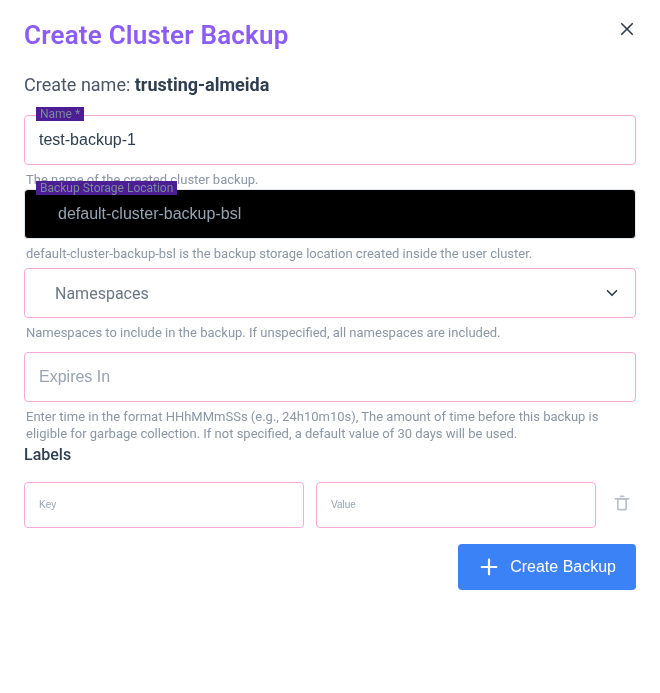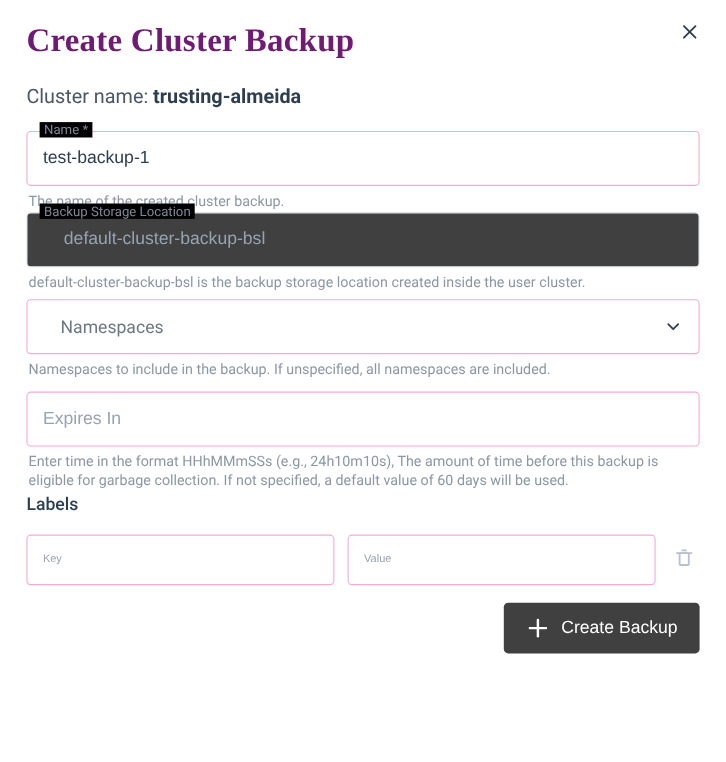--- a/index.html
+++ b/index.html
@@ -19,25 +19,24 @@
     flex-direction: column;
     box-shadow: 0 0 16px rgba(0,0,0,0.04);
   }
   .header {
     display: flex;
     justify-content: space-between;
     align-items: flex-start;
     padding: 20px 24px 0 24px;
   }
   .title {
-    font-size: 30px;
+    font-size: 26px;
     font-weight: 600;
-    color: #701a75;
+    color: #8b5cf6;
     letter-spacing: 0.2px;
-    font-family: Liberation Serif, serif;
   }
   .close-btn {
     background: none;
     border: none;
     padding: 0;
     cursor: pointer;
     color: #2C3E50;
   }
   .close-btn svg { display: block; }
   .body {
@@ -55,39 +54,39 @@
     color: #2C3E50;
   }
   .field-wrap {
     position: relative;
     margin-bottom: 0;
   }
   .float-label {
     position: absolute;
     top: -8px;
     left: 12px;
-    background: #000000;
+    background: #4c1d95;
     padding: 0 4px;
     font-size: 12px;
     color: #7B8A9A;
   }
   .text-input, .select {
     width: 100%;
     height: 50px;
     border: 1px solid #f9a8d4;
     border-radius: 4px;
     padding: 0 14px;
     font-size: 16px;
     color: #2C3E50;
     background: #fff;
   }
   .text-input::placeholder { color: #96A3B1; }
   .text-input.disabled {
     color: #96A3B1;
-    background: #404040;
+    background: #000000;
     border-color: #E2E8F0;
     padding-left: 33px;
   }
   .helper {
     font-size: 13px;
     color: #8B97A5;
     margin: 6px 2px 0 2px;
     line-height: 1.35;
   }
   .block { margin-bottom: 2px; }
@@ -160,21 +159,21 @@
     cursor: pointer;
     padding: 4px;
     flex: 0 0 auto;
   }
   .footer {
     display: flex;
     justify-content: flex-end;
     padding: 16px 0 8px 0;
   }
   .primary-btn {
-    background: #404040;
+    background: #3b82f6;
     color: #fff;
     border: none;
     border-radius: 4px;
     height: 46px;
     padding: 0 20px;
     font-size: 16px;
     font-weight: 500;
     display: flex;
     align-items: center;
     gap: 10px;
@@ -191,21 +190,21 @@
     <button class="close-btn">
       <svg width="18" height="18" viewBox="0 0 24 24" fill="none" stroke="currentColor" stroke-width="2.2" stroke-linecap="round">
         <line x1="5" y1="5" x2="19" y2="19"></line>
         <line x1="19" y1="5" x2="5" y2="19"></line>
       </svg>
     </button>
   </div>
 
   <div class="body">
     <div class="cluster-line">
-      <span>Cluster name: </span><span class="cname">trusting-almeida</span>
+      <span>Create name: </span><span class="cname">trusting-almeida</span>
     </div>
 
     <div class="block">
       <div class="field-wrap">
         <span class="float-label">Name *</span>
         <input class="text-input" type="text" value="test-backup-1" style="">
       </div>
       <div class="helper">The name of the created cluster backup.</div>
     </div>
 
@@ -222,21 +221,21 @@
         <span class="placeholder">Namespaces</span>
         <svg class="chev" width="18" height="18" viewBox="0 0 24 24" fill="none" stroke="currentColor" stroke-width="2.2" stroke-linecap="round" stroke-linejoin="round">
           <polyline points="6 9 12 15 18 9"></polyline>
         </svg>
       </div>
       <div class="helper">Namespaces to include in the backup. If unspecified, all namespaces are included.</div>
     </div>
 
     <div class="block" style="margin-top:10px;">
       <input class="text-input" type="text" placeholder="Expires In" style="">
-      <div class="helper">Enter time in the format HHhMMmSSs (e.g., 24h10m10s), The amount of time before this backup is eligible for garbage collection. If not specified, a default value of 60 days will be used.</div>
+      <div class="helper">Enter time in the format HHhMMmSSs (e.g., 24h10m10s), The amount of time before this backup is eligible for garbage collection. If not specified, a default value of 30 days will be used.</div>
     </div>
 
 
     <div class="section-title">Labels</div>
     <div class="label-row">
       <input class="text-input" type="text" placeholder="Key" style="">
       <input class="text-input" type="text" placeholder="Value" style="">
       <div class="trash">
         <svg width="20" height="20" viewBox="0 0 24 24" fill="none" stroke="currentColor" stroke-width="2" stroke-linecap="round" stroke-linejoin="round">
           <line x1="4" y1="7" x2="20" y2="7"></line>

